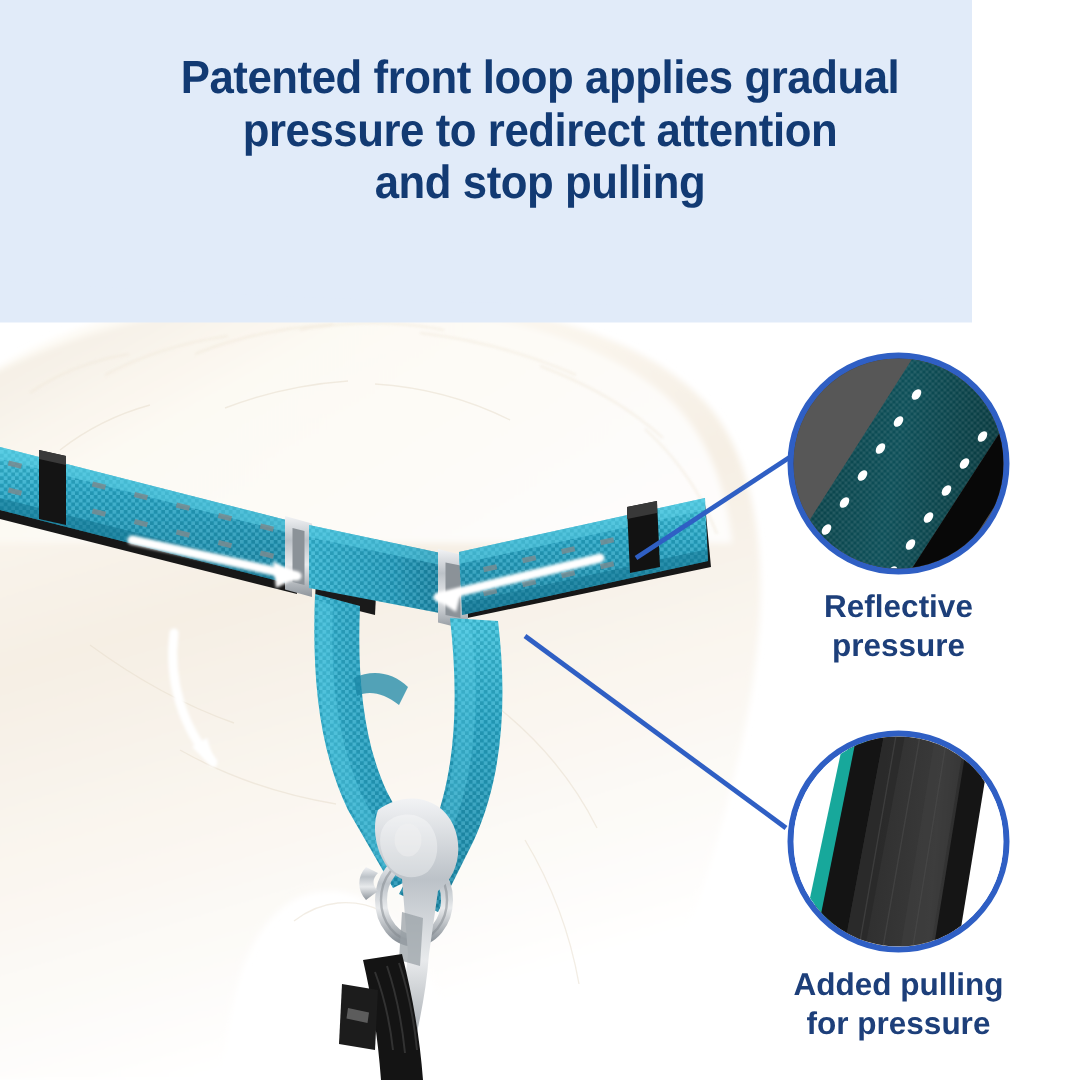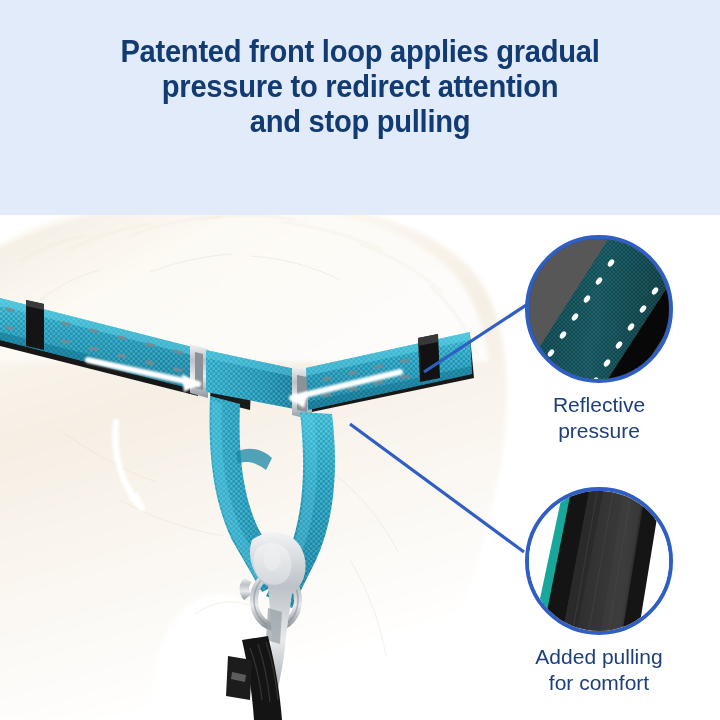--- a/index.html
+++ b/index.html
@@ -6,21 +6,21 @@
   body{
     width:720px;height:720px;overflow:hidden;
     font-family:"Liberation Sans", sans-serif;
     background:#ffffff;
     position:relative;
   }
   #stage{position:relative;width:720px;height:720px;overflow:hidden;background:#fff;}
 
   
   .banner{
-    position:absolute;left:0;top:0;width:720px;height:215px;
+    position:absolute;left:0;top:0;width:648px;height:215px;
     background:#e1ebf9;
     overflow:hidden;
   }
   .banner-curve{
     position:absolute;left:0;bottom:0;width:720px;height:40px;
   }
   .headline{
     position:absolute;left:0;top:34px;width:720px;
     text-align:center;
     color:#123a73;
@@ -46,21 +46,21 @@
     border:4px solid #2f5fc4;
     overflow:hidden;
     background:#444;
     box-sizing:border-box;
   }
   .circle svg{display:block;}
   .callout-label{
     position:absolute;width:230px;text-align:center;
     color:#1d3f7a;font-size:21px;line-height:26px;
   }
-  .callout-label span{display:block;}
+  .callout-label span{display:block;font-weight:bold;}
 
   .leader{position:absolute;left:0;top:0;width:720px;height:720px;pointer-events:none;}
 </style>
 </head>
 <body>
 
 <div id="stage">
 
   <div class="photo">
     <svg width="720" height="720" viewBox="0 0 720 720" xmlns="http://www.w3.org/2000/svg">
@@ -333,21 +333,21 @@
         <path d="M118,-10 L134,-10 L108,150 L92,150 Z" fill="#151515"></path>
         <g stroke="#4d4d4d" stroke-width="0.9" opacity="0.55">
           <path d="M70,-10 L42,150" fill="none"></path>
           <path d="M86,-10 L58,150" fill="none"></path>
           <path d="M104,-10 L78,150" fill="none"></path>
         </g>
       </svg>
     </div>
     <div class="callout-label" style="left:484px;top:644px;">
       <span>Added pulling</span>
-      <span>for comfort</span>
+      <span>for pressure</span>
     </div>
   </div>
 
   <div class="banner">
     <svg class="banner-curve" viewBox="0 0 720 40" preserveAspectRatio="none" xmlns="http://www.w3.org/2000/svg">
       <path d="M0,0 L720,0 L720,18 C520,34 260,30 0,12 Z" fill="#e1ebf9"></path>
     </svg>
     <div class="headline">
       <span>Patented front loop applies gradual</span>
       <span>pressure to redirect attention</span>

